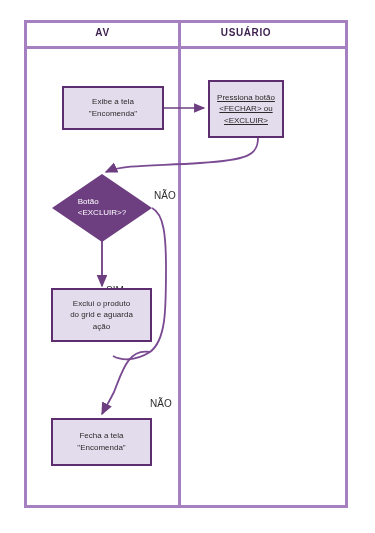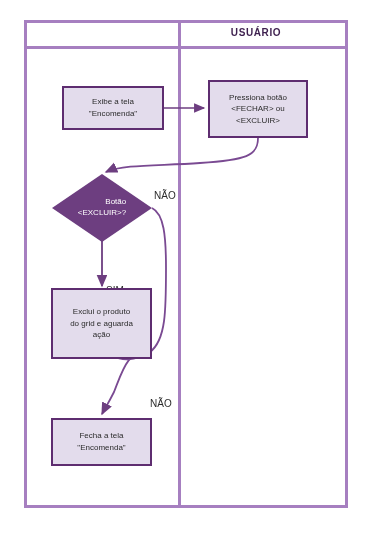--- a/index.html
+++ b/index.html
@@ -60,21 +60,21 @@
     top: 20px;
     height: 26px;
     line-height: 26px;
     text-align: center;
     font-size: 10px;
     font-weight: bold;
     letter-spacing: 0.6px;
     color: #3d1f4e;
   }
   .lane-title.left  { left: 24px;  width: 157px; }
-  .lane-title.right { left: 181px; width: 150px; }
+  .lane-title.right { left: 171px; width: 150px; }
 
   
   .node-box {
     position: absolute;
     box-sizing: border-box;
     background: #e3dcec;
     border: 2px solid #5e2d70;
     display: flex;
     align-items: center;
     justify-content: center;
@@ -96,21 +96,21 @@
   .node-diamond .shape {
     position: absolute;
     left: 0; top: 0;
     width: 100%; height: 100%;
     background: #6d3e80;
     clip-path: polygon(50% 0%, 100% 50%, 50% 100%, 0% 50%);
   }
   .node-diamond .dlabel {
     position: relative;
     z-index: 2;
-    text-align: right;
+    text-align: left;
     font-size: 8px;
     line-height: 1.35;
     color: #ffffff;
     white-space: pre-line;
   }
 
   
   .edge-label {
     position: absolute;
     font-size: 10px;
@@ -120,20 +120,21 @@
 </style>
 </head>
 <body>
 
 <div id="canvas">
 
   <div class="lane-frame"></div>
   <div class="lane-divider"></div>
   <div class="lane-header-rule"></div>
 
+  <div class="lane-title left">AV</div>
 
   <div class="lane-title right">USUÁRIO</div>
 
   <svg id="edges" viewBox="0 0 375 533">
     <defs>
       <marker id="ah" markerWidth="8" markerHeight="8" refX="6.2" refY="3" orient="auto" markerUnits="strokeWidth">
         <path d="M0,0 L7,3 L0,6 z" fill="#6d3e80"></path>
       </marker>
     </defs>
 
@@ -165,30 +166,30 @@
 
   <div class="edge-label" style="left:106px; top:252px;margin-top:33px;">SIM</div>
 
   <div class="edge-label" style="left:154px; top:190px;">NÃO</div>
 
   <div class="edge-label" style="left:150px; top:398px;">NÃO</div>
 
   <div class="node-box" style="left:50px; top:86px; width:102px; height:44px;margin-left:12px;">Exibe a tela
 "Encomenda"</div>
 
-  <div class="node-box" style="left:208px; top:80px; width:100px; height:58px;">Pressiona botão
+  <div class="node-box" style="left:208px; top:80px; width:76px; height:58px;text-decoration:underline;">Pressiona botão
 &lt;FECHAR&gt; ou
 &lt;EXCLUIR&gt;</div>
 
   <div class="node-diamond" style="left:52px; top:174px; width:100px; height:68px;">
     <div class="shape"></div>
     <div class="dlabel">Botão
 &lt;EXCLUIR&gt;?</div>
   </div>
 
-  <div class="node-box" style="left:51px; top:288px; width:101px; height:71px;">Exclui o produto
+  <div class="node-box" style="left:51px; top:288px; width:101px; height:54px;">Exclui o produto
 do grid e aguarda
 ação</div>
 
   <div class="node-box" style="left:51px; top:418px; width:101px; height:48px;text-align:center;">Fecha a tela
 "Encomenda"</div>
 
 </div>
 
 </body></html>

